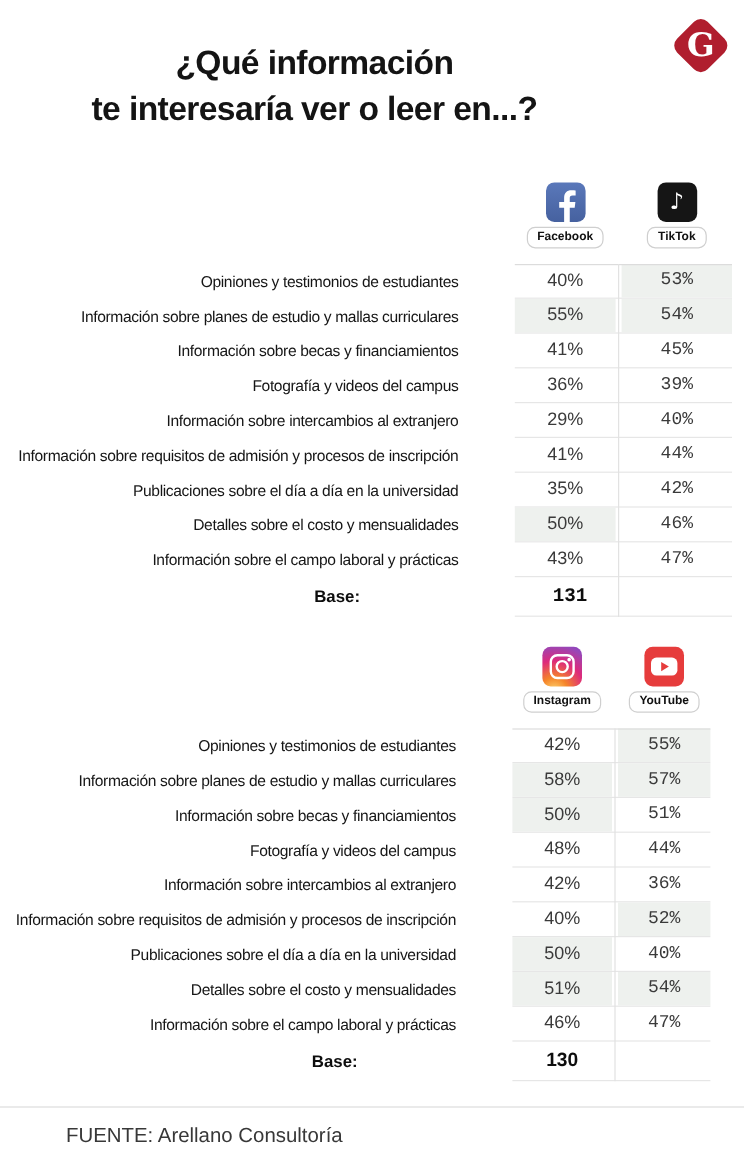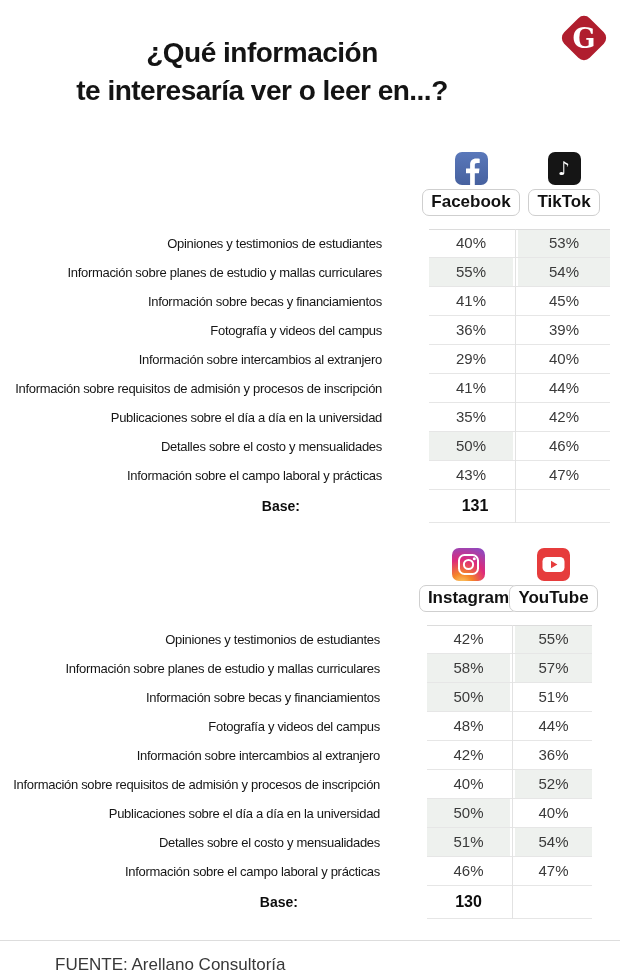--- a/index.html
+++ b/index.html
@@ -43,21 +43,21 @@
     display:flex; align-items:center; justify-content:center; overflow:hidden;
   }
   .icon svg { display:block; }
   .icon.fb { background:linear-gradient(180deg,#5a78ba 0%, #46619f 100%); }
   .icon.tt { background:#151515; }
   .icon.tt .note { color:#fff; font-size:19px; line-height:1; font-family:"DejaVu Sans", sans-serif; }
   .icon.ig { background:radial-gradient(circle at 30% 112%, #fdd873 0%, #f58529 26%, #dd2a7b 58%, #9747b8 88%, #8a43c0 100%); }
   .icon.yt { background:#e63c3c; }
   .pill {
     margin-top:4px; background:#fff; border:1.5px solid #cfcfcf; border-radius:7px;
-    padding:2px 8px 3px; font-weight:bold; font-size:17px; color:#111;
+    padding:2px 8px 3px; font-weight:bold; font-size:10px; color:#111;
     white-space:nowrap;
   }
 
   .rows-wrap { position:relative; margin-top:13px; }
   
   .rows-wrap::before {
     content:""; position:absolute; top:0; right:var(--mr); height:1px;
     width:calc(var(--w1) + var(--gap) + var(--w2)); background:#dcdcdc;
   }
   
@@ -73,21 +73,21 @@
     line-height:29px; white-space:nowrap;
   }
   .vals {
     width:calc(var(--w1) + var(--gap) + var(--w2));
     margin-right:var(--mr);
     display:flex; justify-content:space-between;
     border-bottom:1px solid #e6e6e6;
   }
   .cell { height:28px; line-height:28px; text-align:center; font-size:15px; color:#3a3a3a; }
   .cell.c1 { width:var(--w1); }
-  .cell.c2 { width:var(--w2); }
+  .cell.c2 { width:var(--w2);font-family:Liberation Mono, monospace; }
   .cell.hl { background:#eef1ee; }
 
   .base-row .row-label {
     font-weight:bold; font-size:14px; letter-spacing:0; color:#0d0d0d;
     line-height:33px; padding-right:90px;
   }
   .base-row .cell { height:32px; line-height:32px; font-weight:bold; font-size:16px; color:#0d0d0d; }
 
   
   footer { margin-top:21px; border-top:1px solid #dddddd; padding:14px 0 0 55px; }

